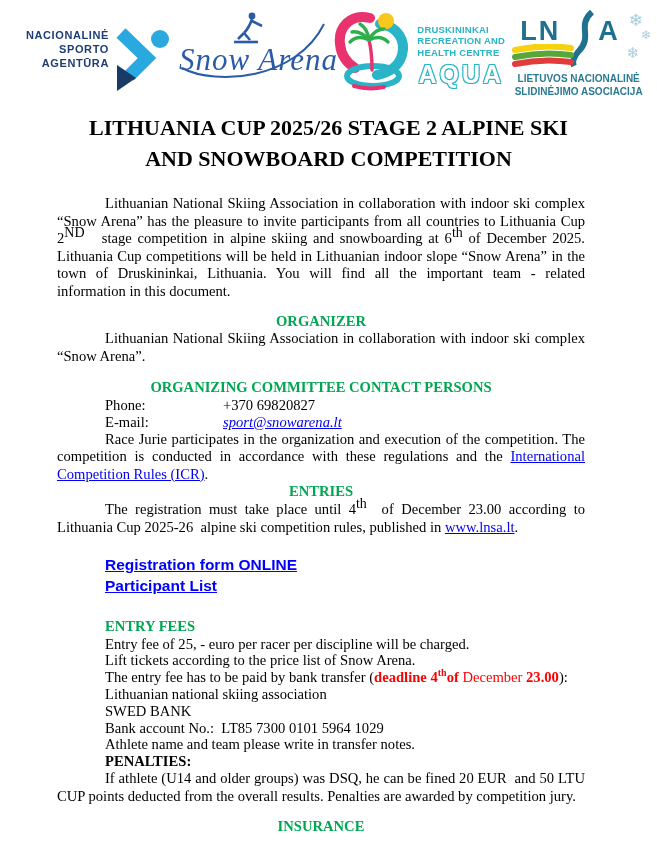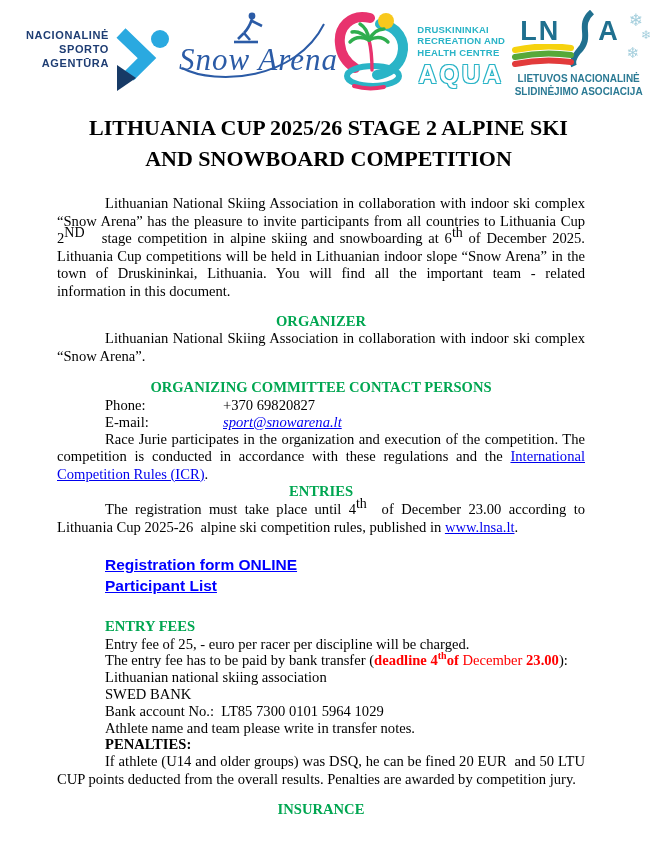--- a/index.html
+++ b/index.html
@@ -175,20 +175,21 @@
     <h2 class="hc">ENTRIES</h2>
     <p class="para"><span>The registration must take place until 4</span><span class="s-sup">th</span><span>&nbsp; of December 23.00 according to Lithuania Cup 2025-26&nbsp; alpine ski competition rules, published in </span><a class="s-link">www.lnsa.lt</a><span>.</span></p>
 
     <div class="biglinks">
       <a class="biglink">Registration form ONLINE</a>
       <a class="biglink">Participant List</a>
     </div>
 
     <h2 class="hl" style="margin-top:22px;">ENTRY FEES</h2>
     <div class="line">Entry fee of 25, - euro per racer per discipline will be charged.</div>
+    <div class="line">Lift tickets according to the price list of Snow Arena.</div>
     <div class="line"><span class="s-b">The entry fee has to be paid by bank transfer (</span><span class="s-rb">deadline 4</span><span class="s-rbsup">th</span><span class="s-rb">of </span><span class="s-red">December </span><span class="s-rb">23.00</span><span class="s-b">):</span></div>
     <div class="line">Lithuanian national skiing association</div>
     <div class="line">SWED BANK</div>
     <div class="line">Bank account No.:&nbsp; LT85 7300 0101 5964 1029</div>
     <div class="line">Athlete name and team please write in transfer notes.</div>
     <div class="line bold">PENALTIES:</div>
     <p class="para">If athlete (U14 and older groups) was DSQ, he can be fined 20 EUR&nbsp; and 50 LTU CUP points deducted from the overall results. Penalties are awarded by competition jury.</p>
 
     <h2 class="hc" style="margin-top:13px;">INSURANCE</h2>
 

